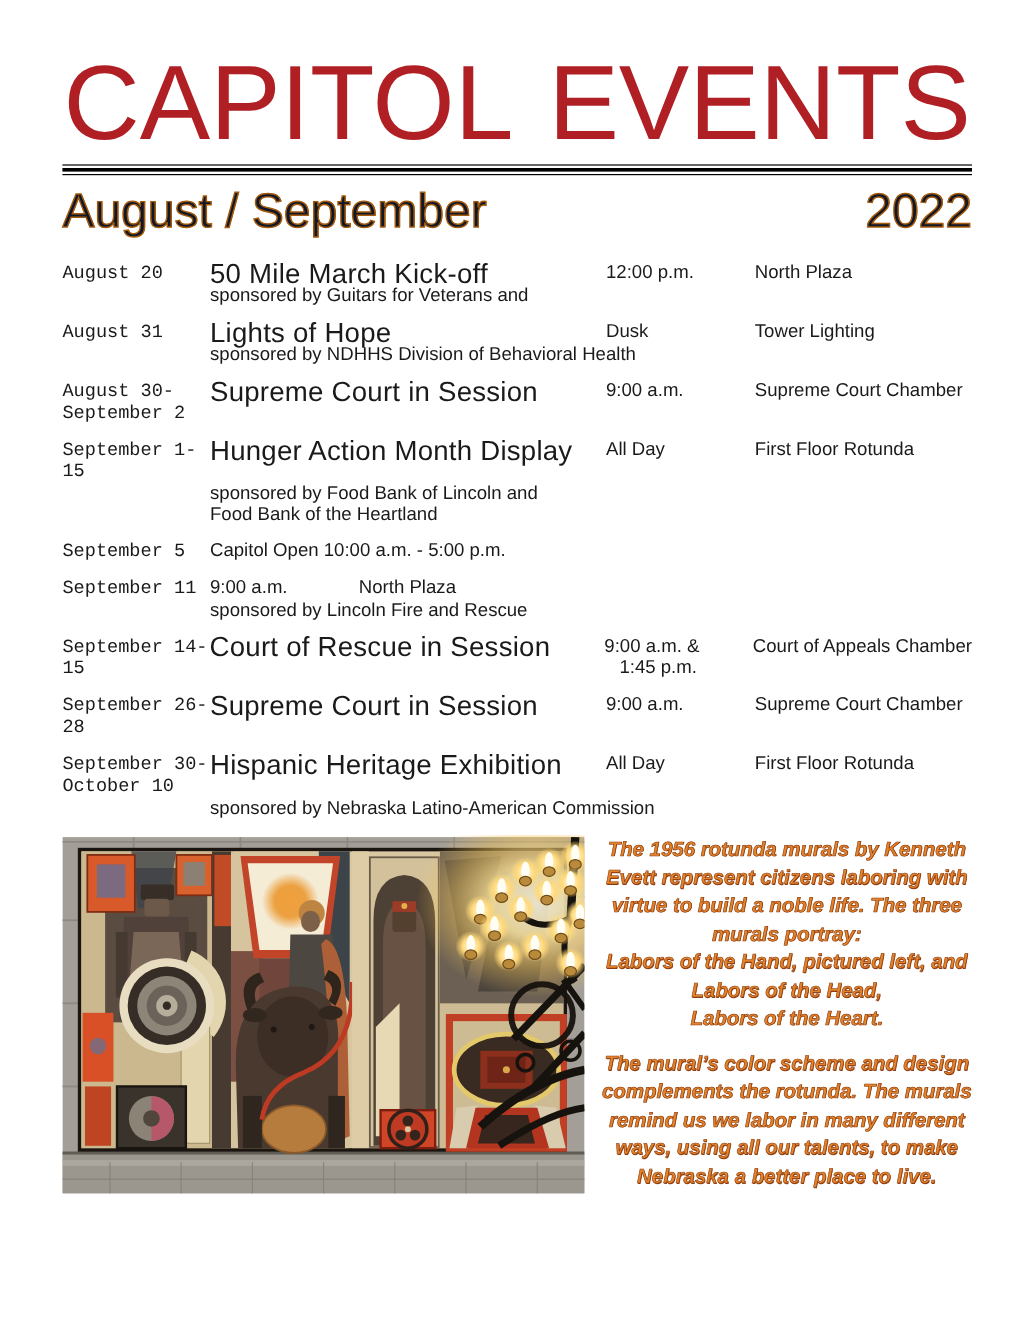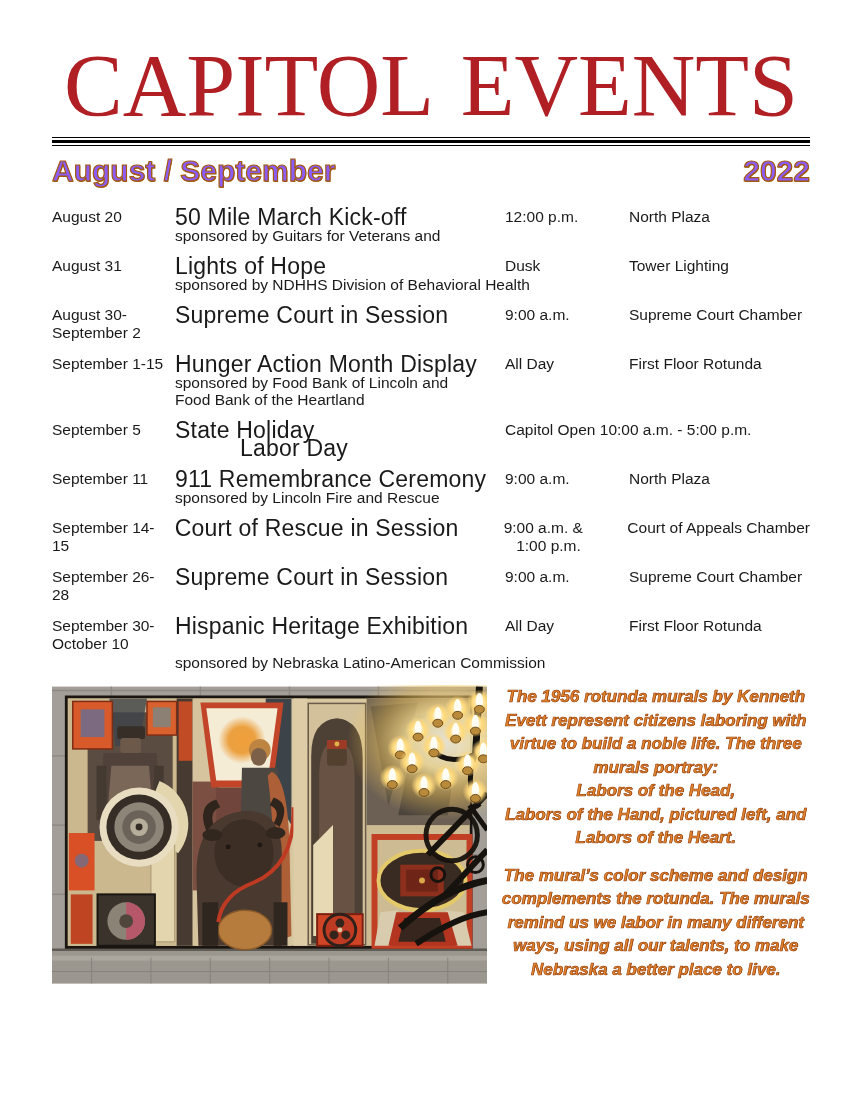--- a/index.html
+++ b/index.html
@@ -1,37 +1,37 @@
 <!DOCTYPE html>
 <html><head>
 <meta charset="utf-8">
 <style>
   html,body{margin:0;padding:0;background:#ffffff;}
   body{width:850px;height:1100px;overflow:hidden;position:relative;
        font-family:"Liberation Sans",sans-serif;color:#1a1a1a;}
   .page{padding:0 40px 0 52px;}
 
   
-  .masthead{font-family:Liberation Serif, serif;color:#b01f24;font-size:88px;
+  .masthead{font-family:Liberation Sans, sans-serif;color:#b01f24;font-size:88px;
             line-height:1;text-align:center;margin-top:42px;letter-spacing:0;
             word-spacing:8px;white-space:nowrap;}
   .rules{margin-top:7px;}
   .rules .r1{height:1px;background:#000;}
   .rules .r2{height:3px;background:#000;margin-top:2px;}
   .rules .r3{height:1px;background:#000;margin-top:2px;}
   .subrow{display:flex;justify-content:space-between;align-items:baseline;margin-top:8px;}
-  .subtitle,.year{font-size:30px;font-weight:bold;color:#8b5cf6;
+  .subtitle,.year{font-size:40px;font-weight:normal;color:#0f172a;
        -webkit-text-stroke:1.2px #a35a0c;text-shadow:0.5px 0.5px 0 #a35a0c;}
 
   
   .events{margin-top:20px;font-size:15.5px;}
   .event{margin-bottom:13px;}
   .cols{display:flex;align-items:flex-start;line-height:18px;}
   .cell{overflow:visible;}
-  .date{width:123px;}
+  .date{width:123px;font-family:Liberation Mono, monospace;}
   .date .l2{}
   .etitle{width:330px;font-size:23px;letter-spacing:.2px;}
   .etitle .l2{padding-left:65px;}
   .time{width:90px;white-space:nowrap;}
   .time .l2{text-align:center;}
   .loc{flex:1;white-space:nowrap;margin-left:34px;}
   .sponsor{margin-left:123px;width:420px;text-align:left;line-height:17px;margin-top:1px;}
 
   
   .footer{display:flex;margin-top:14px;}
@@ -138,39 +138,32 @@
           <div>sponsored by Food Bank of Lincoln and</div>
           <div class="l2">Food Bank of the Heartland</div>
         </div>
     </div>
 
     <div class="event">
       <div class="cols">
         <div class="cell date">
             <div>September 5</div>
           </div>
-        <div class="cell etitle">
-            <div>State Holiday</div>
-            <div class="l2">Labor Day</div>
-          </div>
         <div class="cell time">
             <div>Capitol Open 10:00 a.m. - 5:00 p.m.</div>
           </div>
         <div class="cell loc"></div>
       </div>
 
     </div>
 
     <div class="event">
       <div class="cols">
         <div class="cell date">
             <div>September 11</div>
-          </div>
-        <div class="cell etitle">
-            <div>911 Remembrance Ceremony</div>
           </div>
         <div class="cell time">
             <div>9:00 a.m.</div>
           </div>
         <div class="cell loc">
             <div>North Plaza</div>
           </div>
       </div>
       <div class="sponsor">
           <div>sponsored by Lincoln Fire and Rescue</div>
@@ -181,21 +174,21 @@
       <div class="cols">
         <div class="cell date">
             <div>September 14-</div>
             <div class="l2">15</div>
           </div>
         <div class="cell etitle">
             <div>Court of Rescue in Session</div>
           </div>
         <div class="cell time">
             <div>9:00 a.m. &amp;</div>
-            <div class="l2">1:00 p.m.</div>
+            <div class="l2">1:45 p.m.</div>
           </div>
         <div class="cell loc">
             <div>Court of Appeals Chamber</div>
           </div>
       </div>
 
     </div>
 
 
     <div class="event">
@@ -418,20 +411,20 @@
         <use href="#lamp" x="398" y="92"></use>
           <use href="#lamp" x="420" y="78"></use>
         <use href="#lamp" x="436" y="66"></use>
           <use href="#lamp" x="376" y="100"></use>
         <use href="#lamp" x="428" y="106"></use>
       </g>
     </svg>
 
     <div class="caption">
       <p>The 1956 rotunda murals by Kenneth Evett represent citizens laboring with virtue to build a noble life. The three murals portray:</p>
+      <p>Labors of the Hand, pictured left, and</p>
       <p>Labors of the Head,</p>
-      <p>Labors of the Hand, pictured left, and</p>
       <p>Labors of the Heart.</p>
       <p class="gap">The mural’s color scheme and design complements the rotunda. The murals remind us we labor in many different ways, using all our talents, to make Nebraska a better place to live.</p>
     </div>
   </div>
 
 </div>
 
 </body></html>

